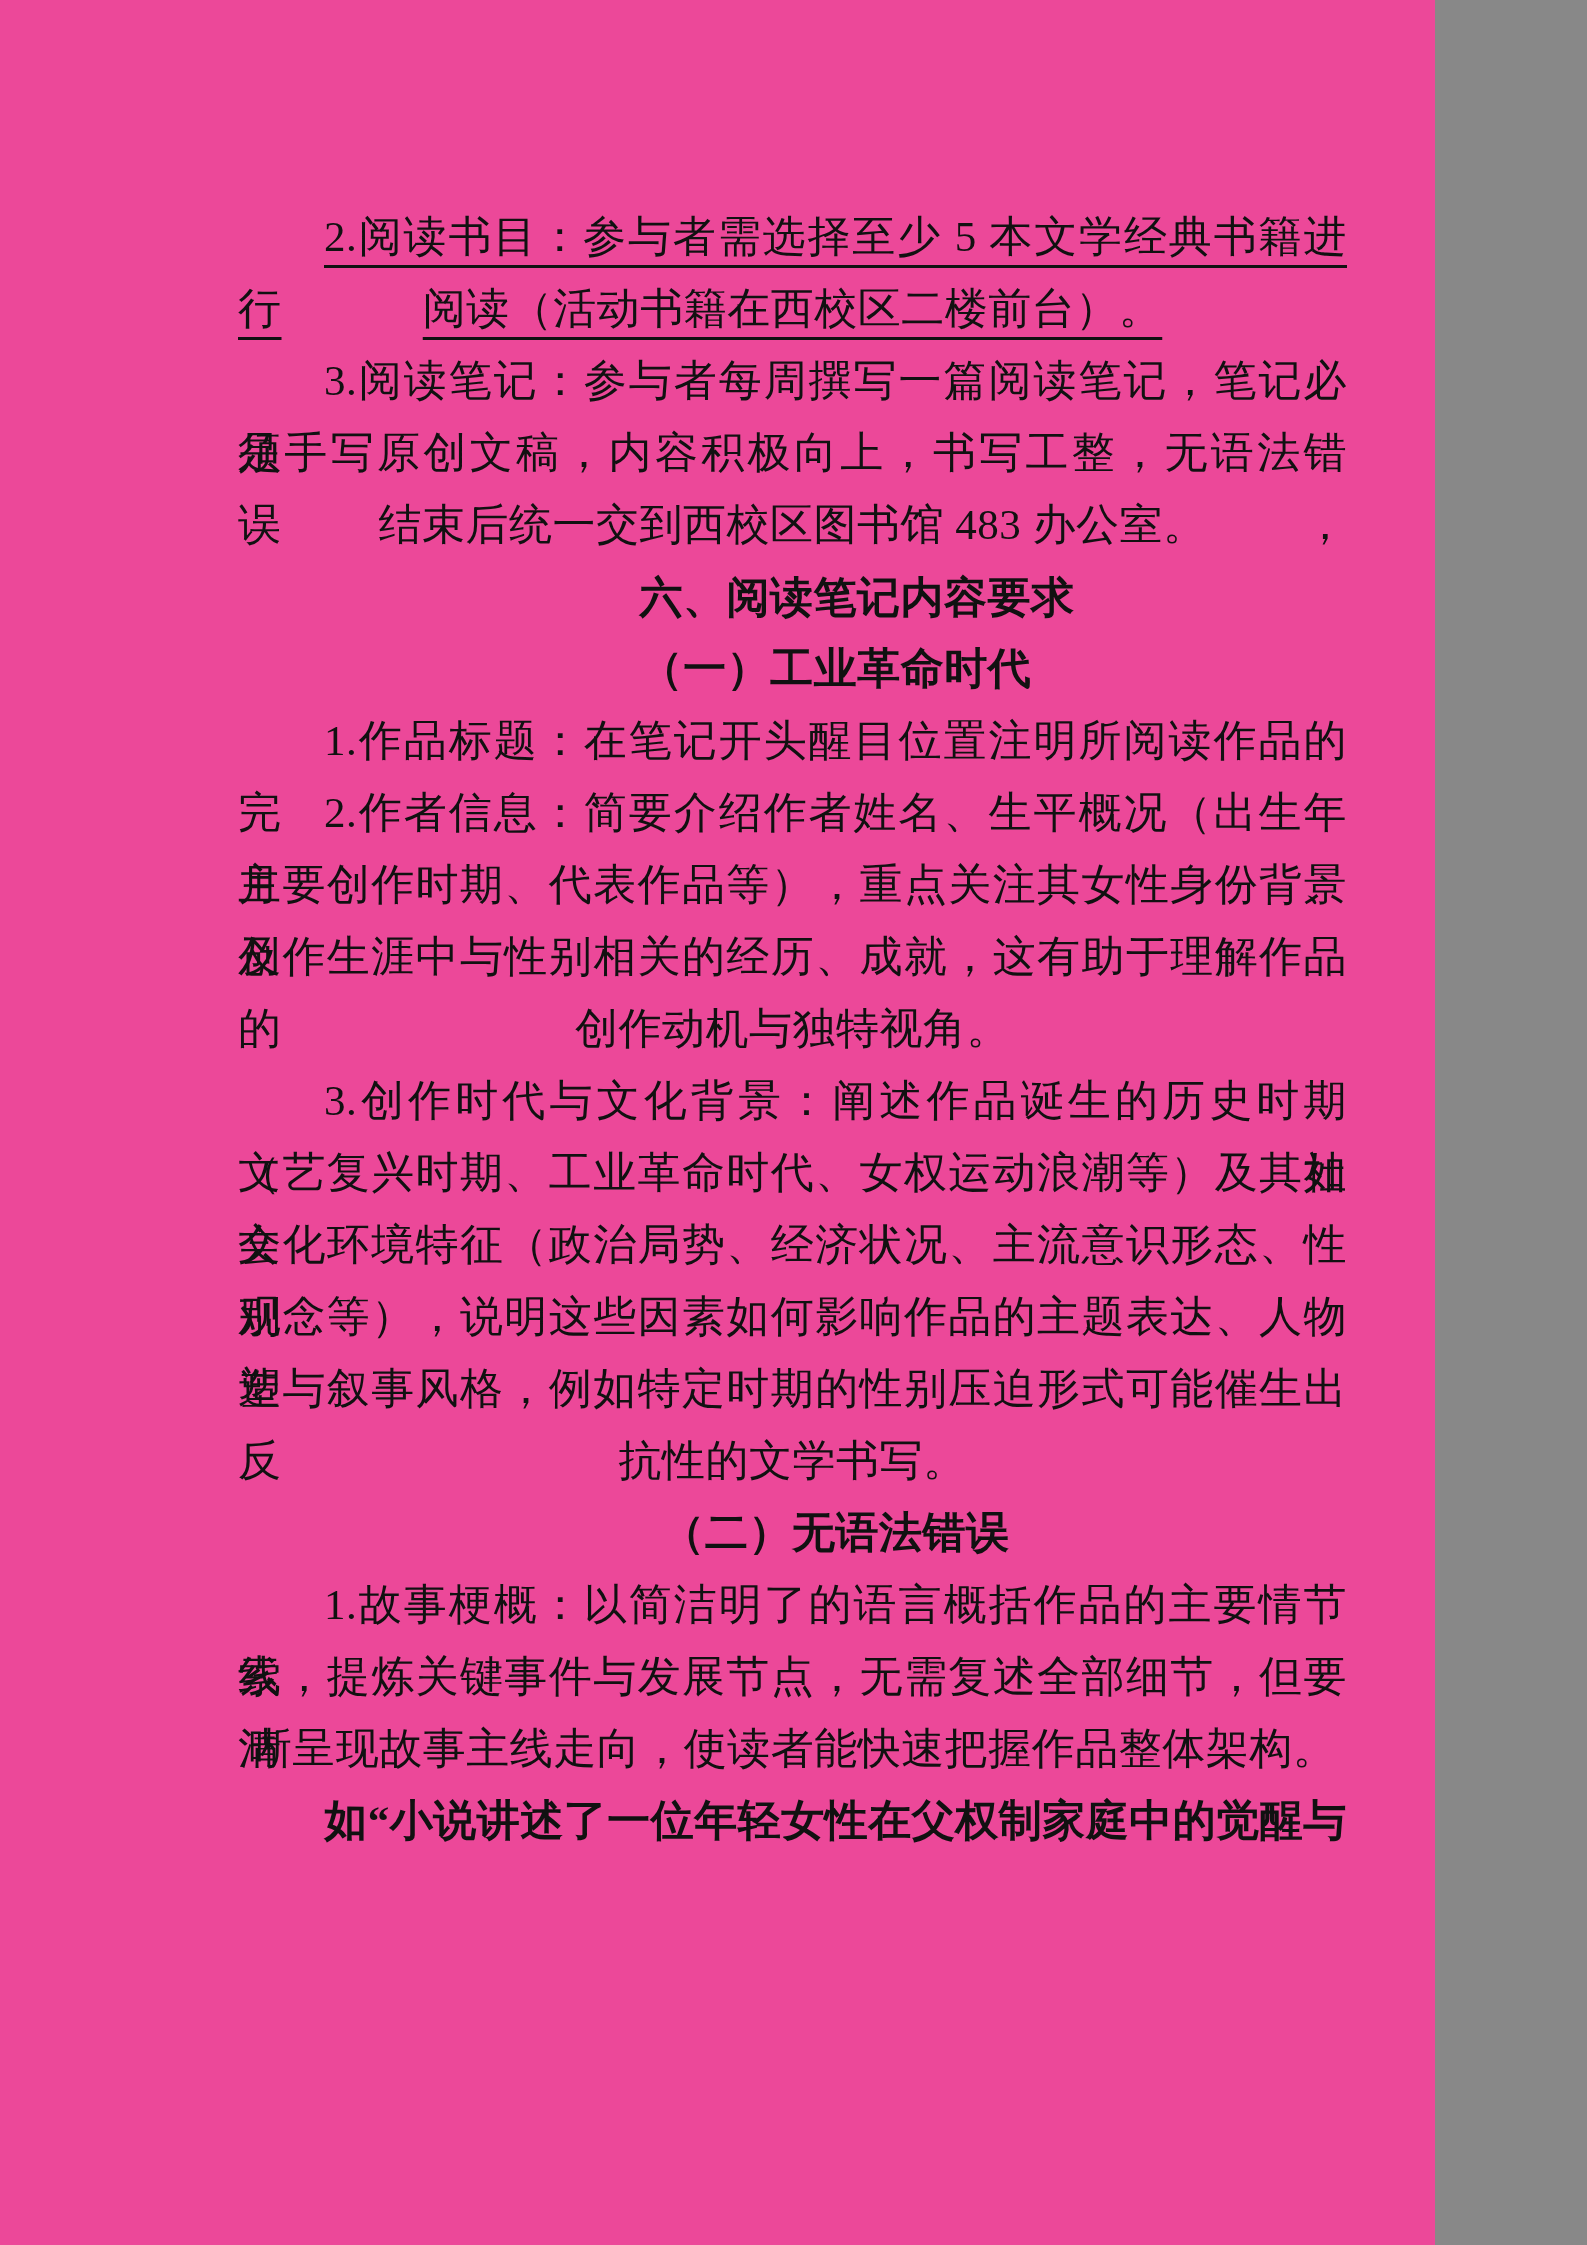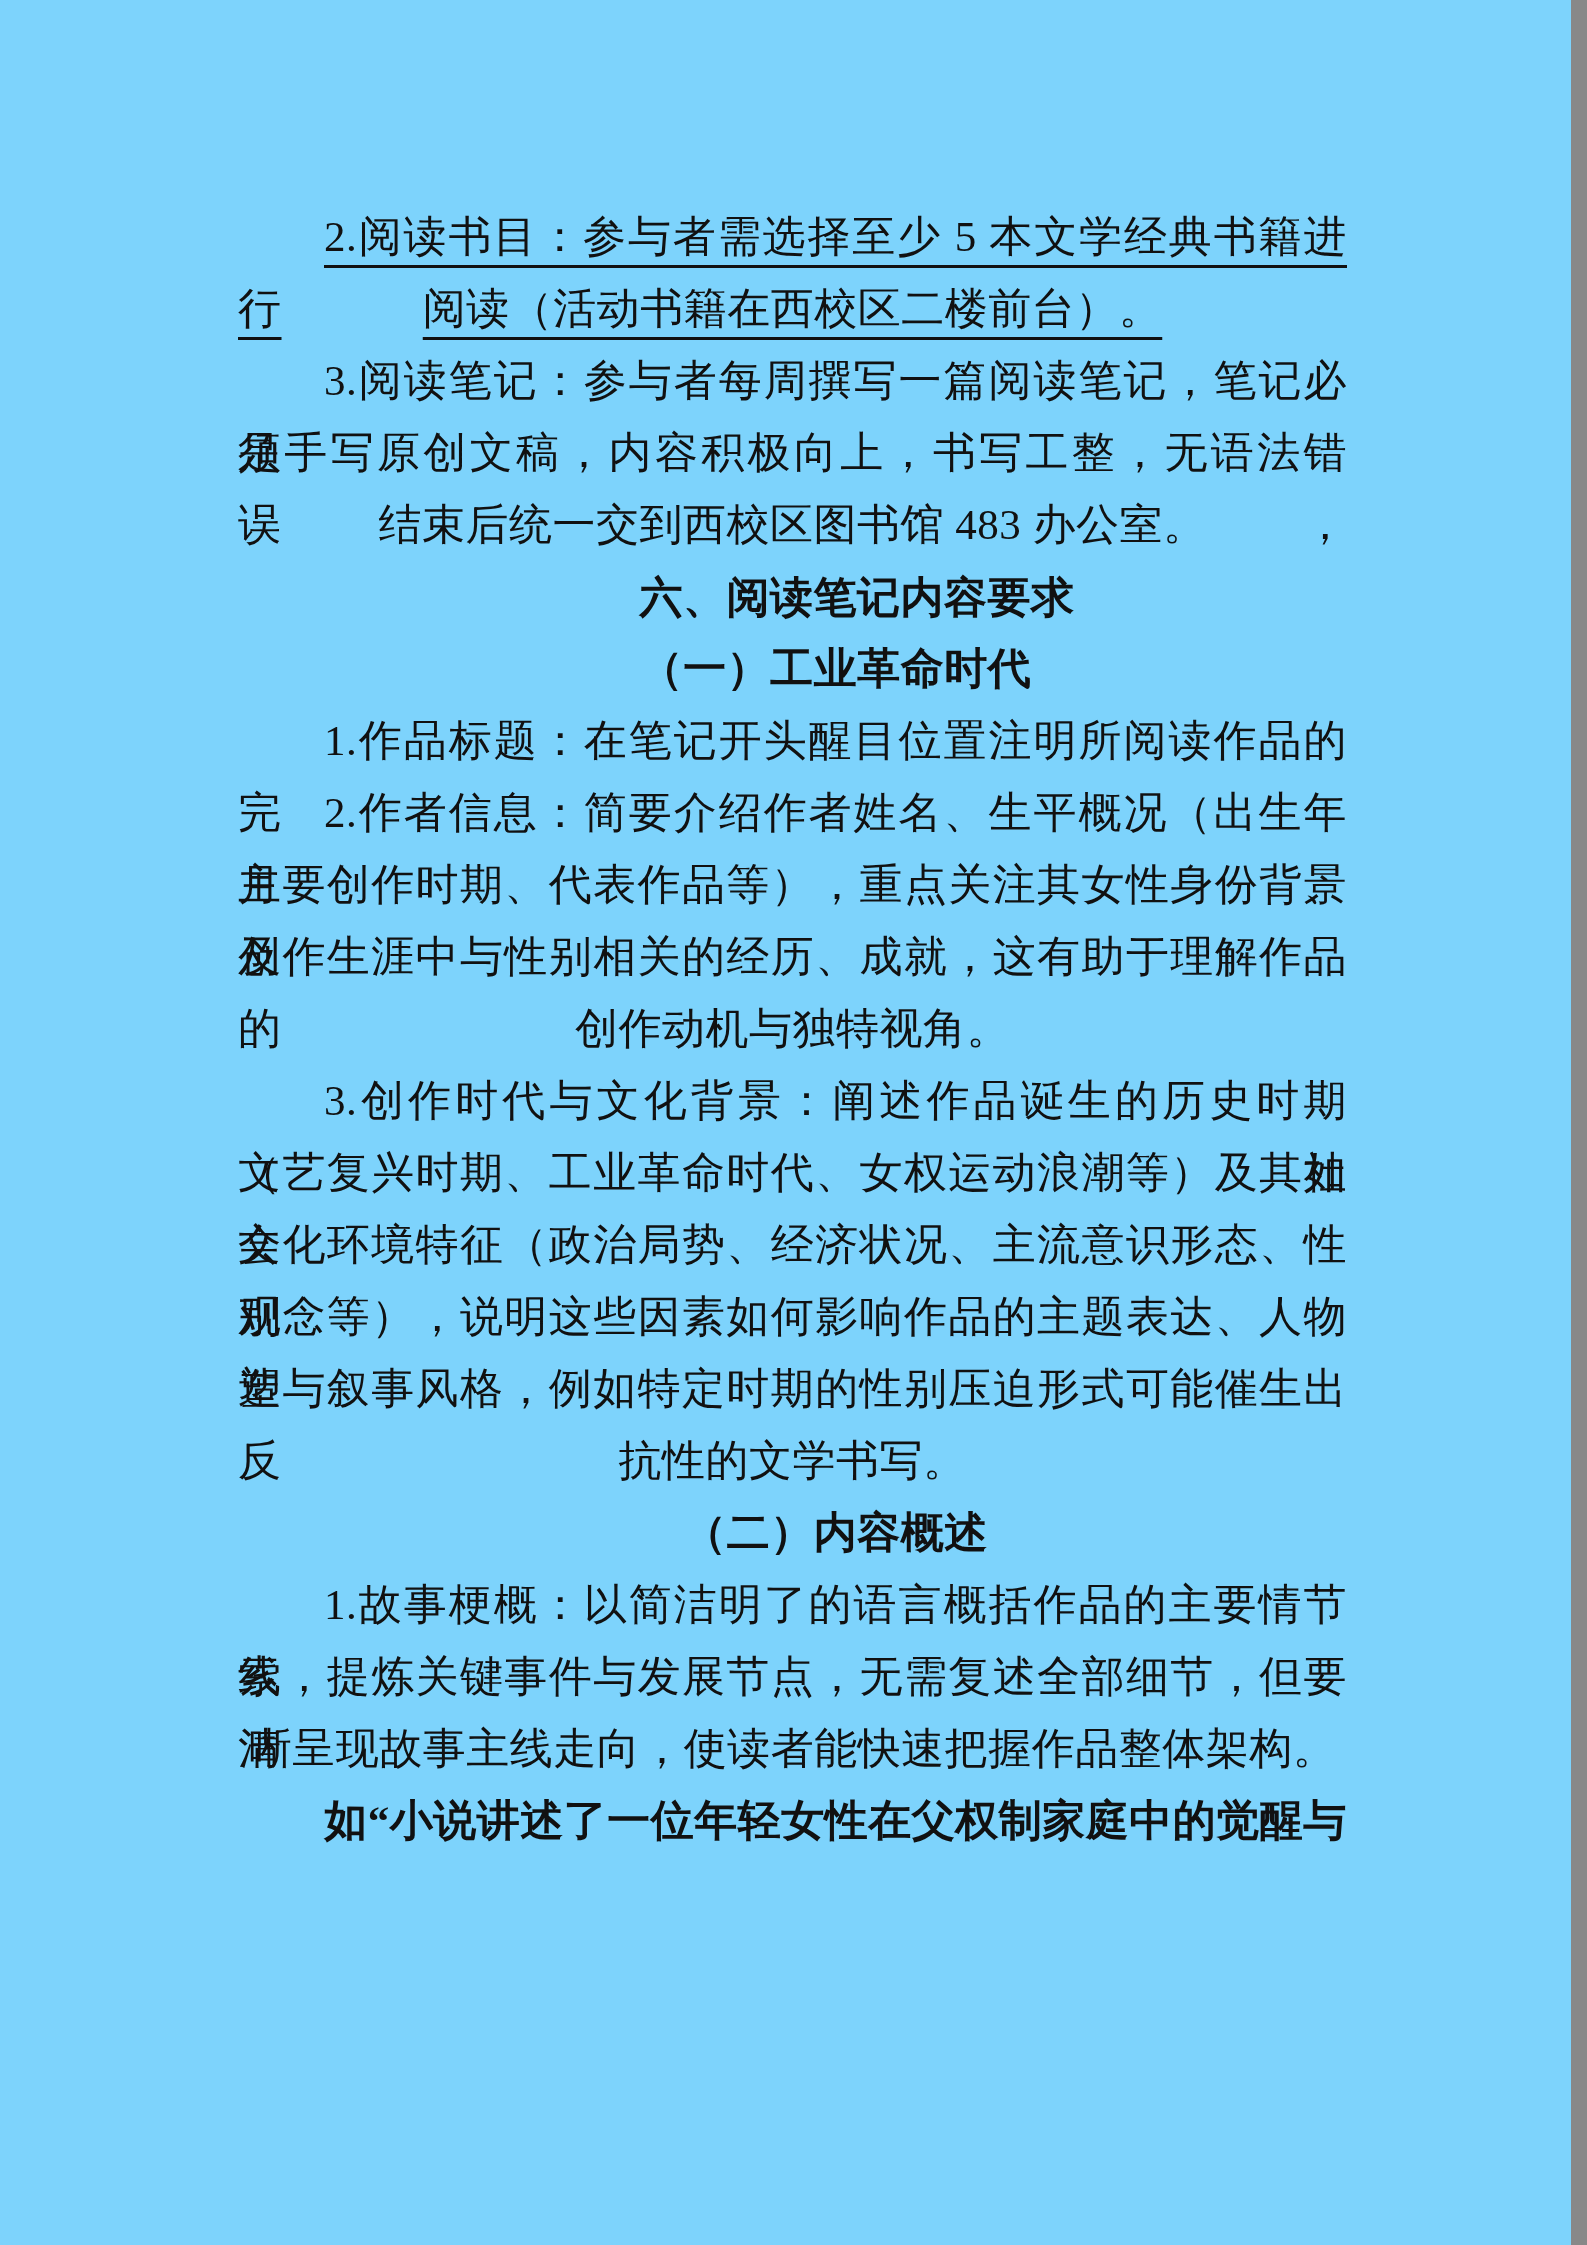--- a/index.html
+++ b/index.html
@@ -2,23 +2,23 @@
 <html><head>
 <meta charset="utf-8">
 <style>
   html, body {
     margin: 0;
     padding: 0;
     background: #888;
   }
   .page {
     position: relative;
-    width: 1571px;
+    width: 1435px;
     height: 2245px;
-    background: #7dd3fc;
+    background: #ec4899;
     overflow: hidden;
     font-family: "Liberation Serif", "DejaVu Serif", serif;
     color: #111111;
   }
   .text-block {
     position: absolute;
     left: 238px;
     top: 201px;
     width: 1109px;
   }
@@ -73,19 +73,19 @@
       <div class="line indent justify"><span class="line-text">2.作者信息：简要介绍作者姓名、生平概况（出生年月、</span></div>
       <div class="line justify"><span class="line-text">主要创作时期、代表作品等），重点关注其女性身份背景及</span></div>
       <div class="line justify"><span class="line-text">创作生涯中与性别相关的经历、成就，这有助于理解作品的</span></div>
       <div class="line"><span class="line-text">创作动机与独特视角。</span></div>
       <div class="line indent justify"><span class="line-text">3.创作时代与文化背景：阐述作品诞生的历史时期（如</span></div>
       <div class="line justify"><span class="line-text">文艺复兴时期、工业革命时代、女权运动浪潮等）及其社会</span></div>
       <div class="line justify"><span class="line-text">文化环境特征（政治局势、经济状况、主流意识形态、性别</span></div>
       <div class="line justify"><span class="line-text">观念等），说明这些因素如何影响作品的主题表达、人物塑</span></div>
       <div class="line justify"><span class="line-text">造与叙事风格，例如特定时期的性别压迫形式可能催生出反</span></div>
       <div class="line"><span class="line-text">抗性的文学书写。</span></div>
-      <div class="line indent h2"><span class="line-text">（二）内容概述</span></div>
+      <div class="line indent h2"><span class="line-text">（二）无语法错误</span></div>
       <div class="line indent justify"><span class="line-text">1.故事梗概：以简洁明了的语言概括作品的主要情节线</span></div>
       <div class="line justify"><span class="line-text">索，提炼关键事件与发展节点，无需复述全部细节，但要清</span></div>
       <div class="line"><span class="line-text">晰呈现故事主线走向，使读者能快速把握作品整体架构。</span></div>
       <div class="line indent bold"><span class="line-text">如“小说讲述了一位年轻女性在父权制家庭中的觉醒与</span></div>
     </div>
 </div>
 
 </body></html>

